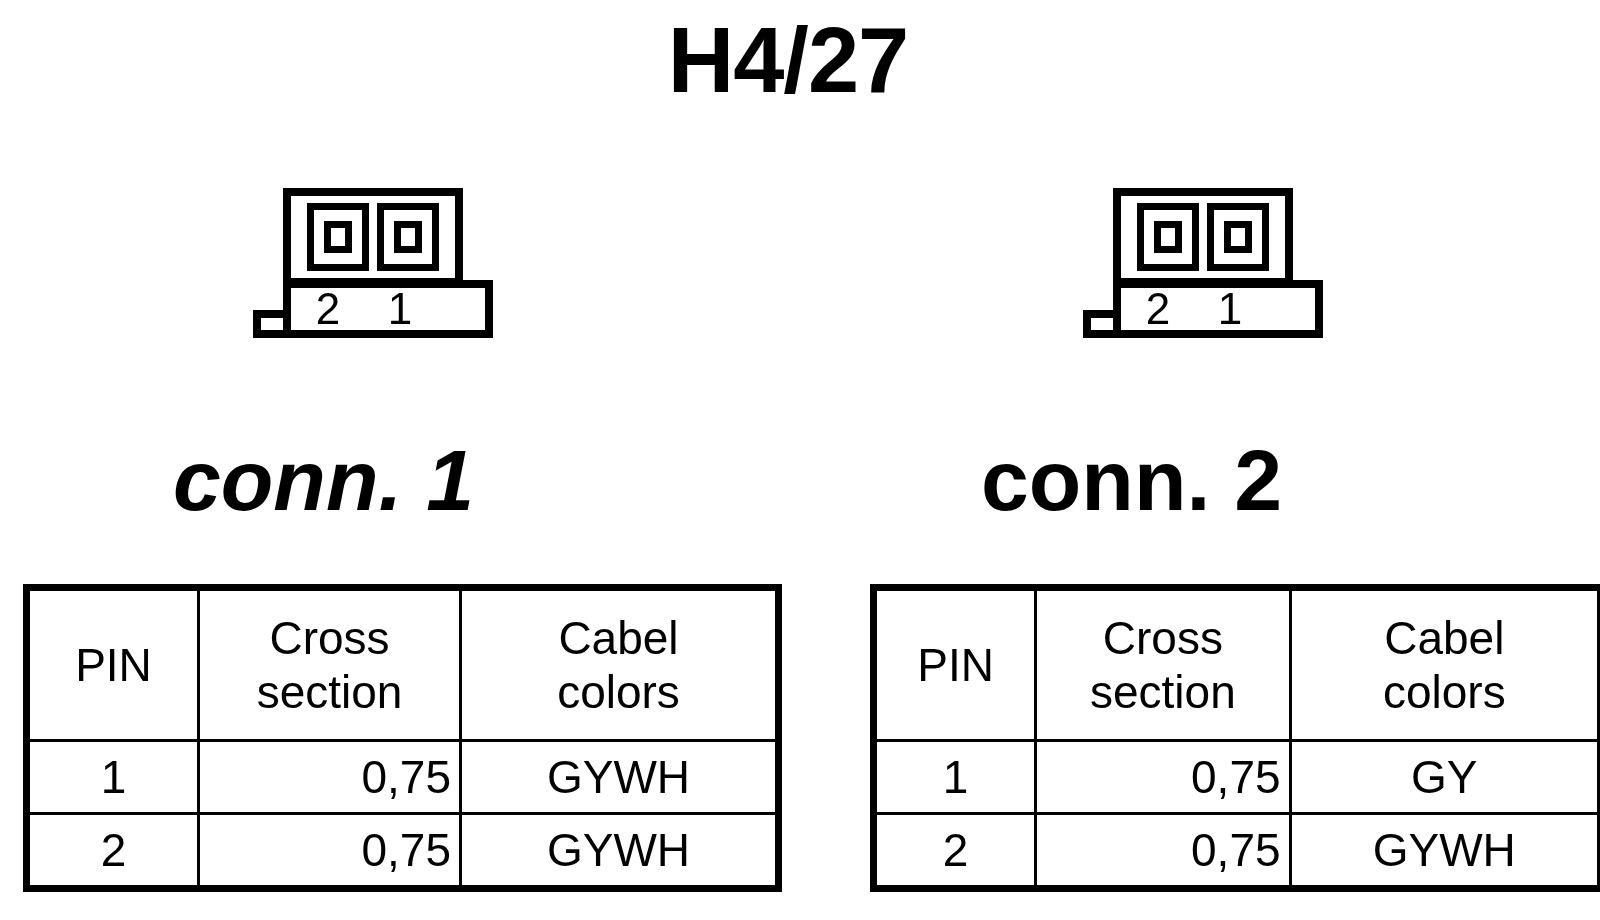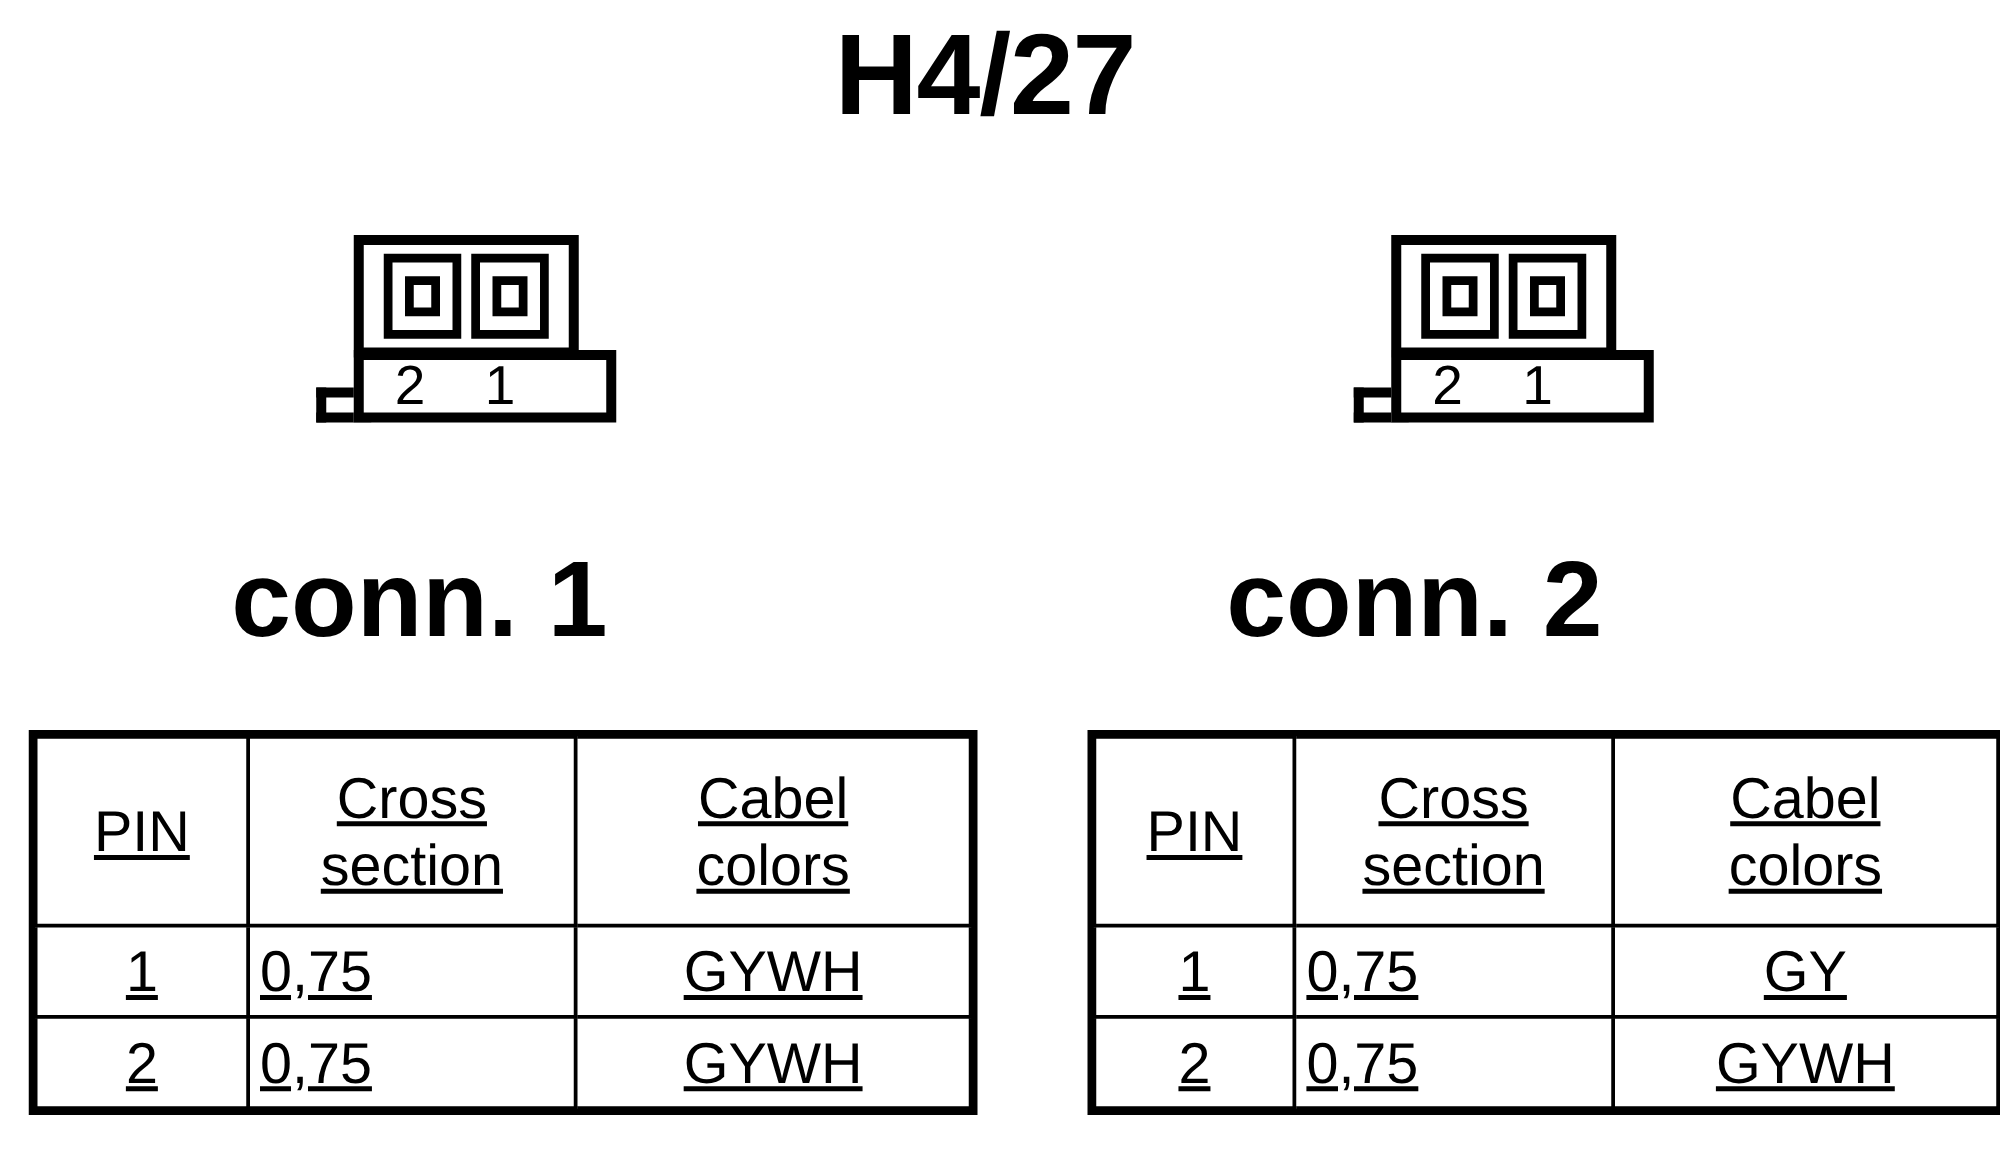--- a/index.html
+++ b/index.html
@@ -132,39 +132,38 @@
     table-layout: fixed;
   }
   .pin-table,
   .pin-table td,
   .pin-table th {
     border: 3px solid #000;
   }
   .pin-table {
     outline: 5px solid #000;
     outline-offset: -1px;
-    text-decoration: underline;
   }
   .pin-table th,
   .pin-table td {
     font-size: 46px;
     font-weight: normal;
     line-height: 1.18;
     padding: 0 8px;
     vertical-align: middle;
   }
   .pin-table th {
     text-align: center;
     height: 148px;
   }
   .pin-table td {
     height: 70px;
   }
   .col-pin   { width: 151px; text-align: center; }
-  .col-cross { width: 243px; text-align: left; }
+  .col-cross { width: 243px; text-align: right; }
   .col-color { width: 297px; text-align: center; }
 
   .t2 .col-pin   { width: 148px; }
   .t2 .col-cross { width: 245px; }
   .t2 .col-color { width: 305px; }
 </style>
 </head>
 <body>
 
 <div class="title">H4/27</div>
@@ -202,21 +201,21 @@
   </div>
   <div class="conn-tab"></div>
   <div class="conn-bottom">
     <div class="conn-nums">
       <span class="conn-num n2">2</span>
       <span class="conn-num n1">1</span>
     </div>
   </div>
 </div>
 
-<div class="conn-label" style="left:185px; top:437px;">conn. 1</div>
+<div class="conn-label" style="left:173px; top:437px;font-style:italic;">conn. 1</div>
 <div class="conn-label" style="left:981px; top:437px;">conn. 2</div>
 
 <table class="pin-table t1" style="left:27px; top:588px;">
   <thead>
     <tr>
       <th class="col-pin">
         <div>PIN</div>
       </th>
       <th class="col-cross">
         <div>Cross</div>

